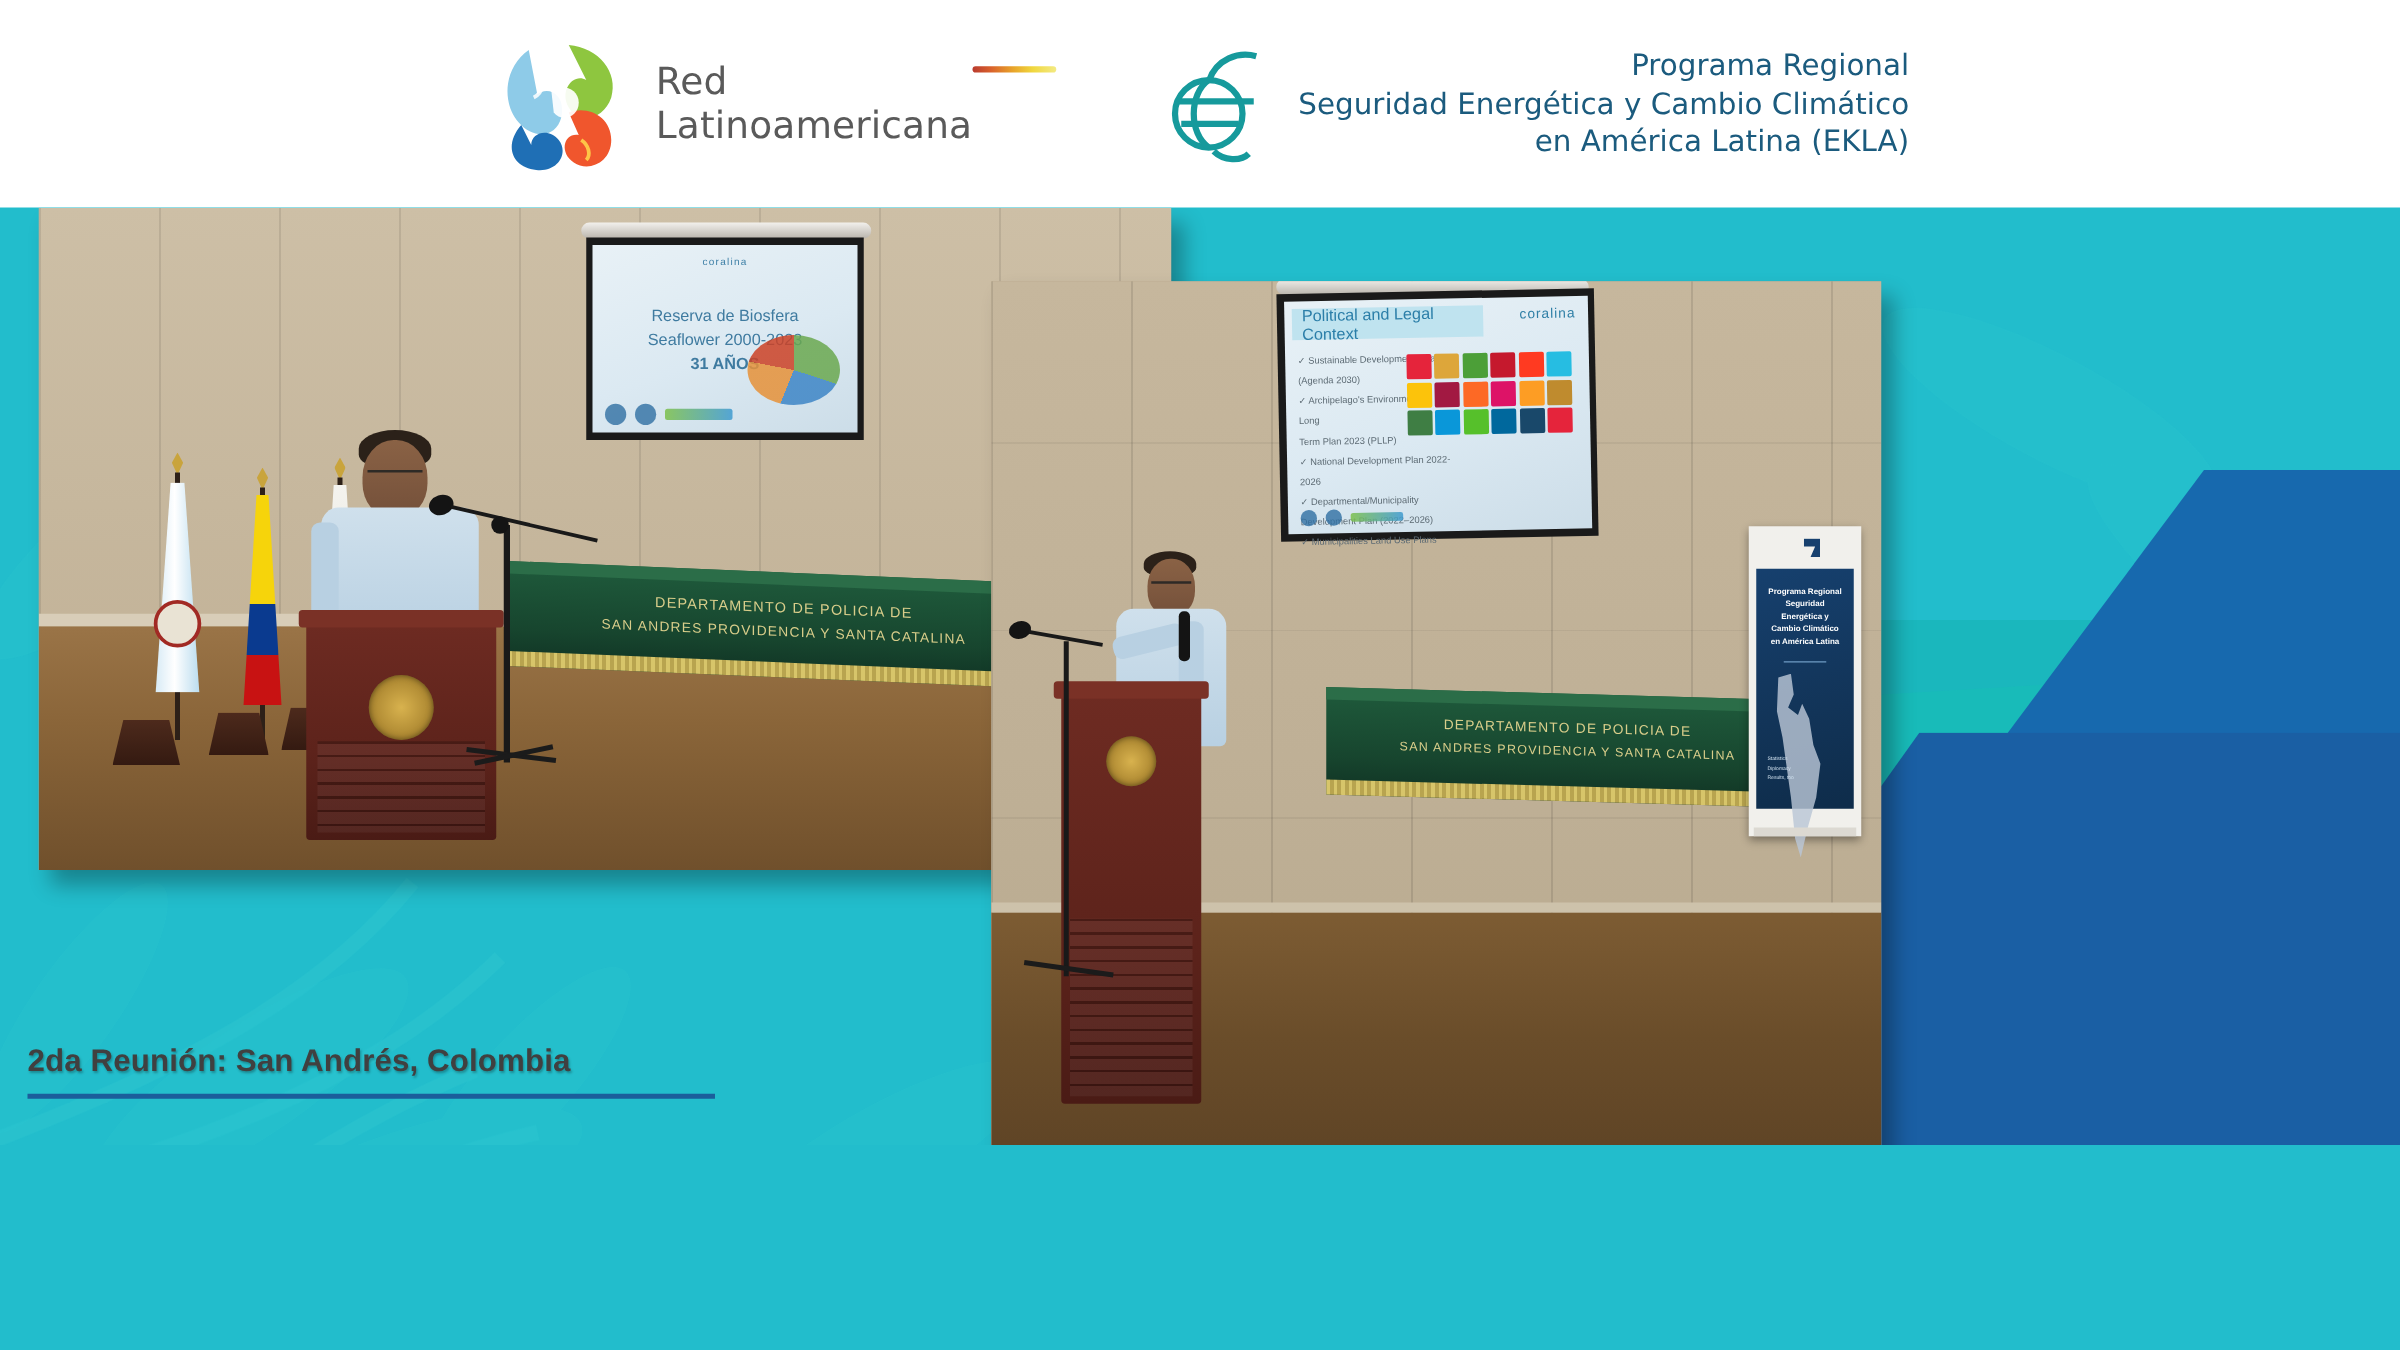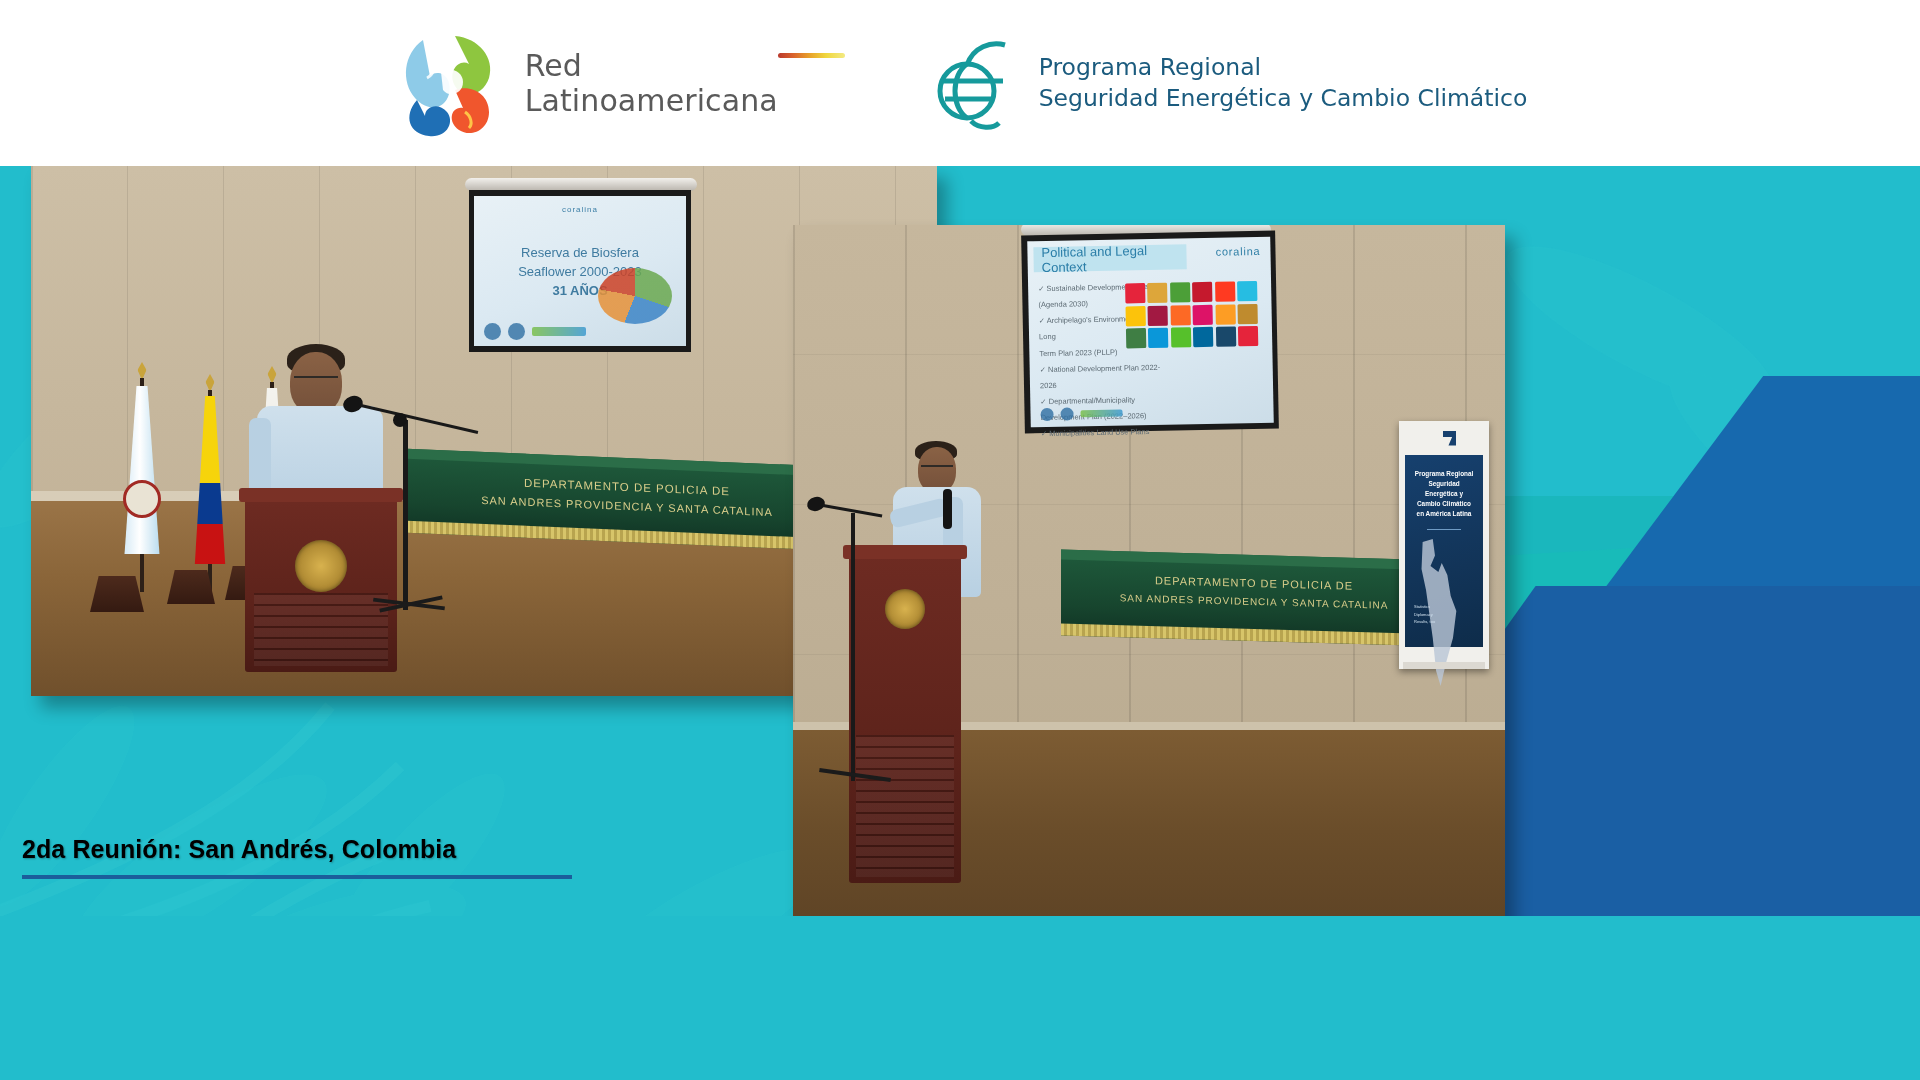--- a/index.html
+++ b/index.html
@@ -33,21 +33,21 @@
 
   
   .kas{ display:flex; align-items:center; gap:17px; margin-right:70px; }
   .kas-mark{ width:86px; height:84px; }
   .kas-txt{ display:flex; flex-direction:column; line-height:1.02; }
   .kas-l1{ font-size:28px; letter-spacing:.4px; color:#1a1a1a; font-weight:400; }
   .kas-l2{ font-size:28px; letter-spacing:.1px; color:#111; font-weight:700; }
   .kas-l3{ font-size:28px; letter-spacing:.6px; color:#111; font-weight:700; }
 
   
-  .ekla{ display:flex; align-items:center; gap:30px; }
+  .ekla{ display:flex; align-items:center; gap:30px;text-align:right; }
   .ekla-mark{ width:72px; height:96px; }
   .ekla-txt{ display:flex; flex-direction:column; }
   .ekla-txt span{
     font-size:23.5px; color:#1b5b7e; line-height:1.30;
     font-family:"DejaVu Sans", sans-serif; font-weight:400;
   }
 
   
   .canvas{
     position:absolute; left:0; top:166px; width:1920px; height:750px;
@@ -201,21 +201,21 @@
     background:#b9c6d6; opacity:.82;
     clip-path:polygon(12% 2%,30% 0,34% 11%,26% 18%,40% 22%,46% 16%,56% 24%,62% 38%,72% 48%,
       66% 66%,54% 82%,44% 98%,36% 88%,30% 66%,24% 50%,18% 34%,10% 20%); }
   .banner-legend{ position:absolute; left:9px; bottom:22px; }
   .banner-legend div{ color:#cfe0ee; font-size:4px; line-height:1.8; }
   .banner-feet{ position:absolute; left:4px; right:4px; bottom:0; height:7px;
     background:#dcd9d2; }
 
   
   .caption{ position:absolute; left:22px; bottom:24px; z-index:30; width:1180px; }
-  .cap-sub{ color:#000000; font-size:25px; font-weight:700; letter-spacing:.1px;
+  .cap-sub{ color:#404040; font-size:25px; font-weight:700; letter-spacing:.1px;
     text-shadow:1px 1px 2px rgba(0,0,0,.28); }
   .cap-rule{ margin:11px 0 13px 0; height:4px; width:550px; background:#1b5e9b; }
   .cap-title{ color:#ffffff; font-size:31px; font-weight:700; letter-spacing:.1px;
     text-shadow:1px 1px 3px rgba(0,0,0,.30); }
 </style>
 </head>
 <body>
 
 <div class="header">
   <div class="logo-group">
@@ -246,20 +246,21 @@
           <path d="M30 29 C14 40 14 72 30 83" fill="none" stroke="#169a9c" stroke-width="5"></path>
           <path d="M6 46 H66" stroke="#169a9c" stroke-width="5" fill="none"></path>
           <path d="M8 64 H54" stroke="#169a9c" stroke-width="5" fill="none"></path>
           <path d="M30 30 C36 12 54 6 68 10" fill="none" stroke="#169a9c" stroke-width="5"></path>
           <path d="M34 86 C42 94 56 94 62 88" fill="none" stroke="#169a9c" stroke-width="5"></path>
         </svg>
       </div>
       <div class="ekla-txt">
         <span>Programa Regional</span>
         <span>Seguridad Energética y Cambio Climático</span>
+        <span>en América Latina (EKLA)</span>
       </div>
     </div>
 
   </div>
 </div>
 
 <div class="canvas">
 
   <svg class="leafpattern" viewBox="0 0 1920 914" preserveAspectRatio="none">
     <g fill="none" stroke="#3fd3d6" stroke-width="12" opacity=".55">

